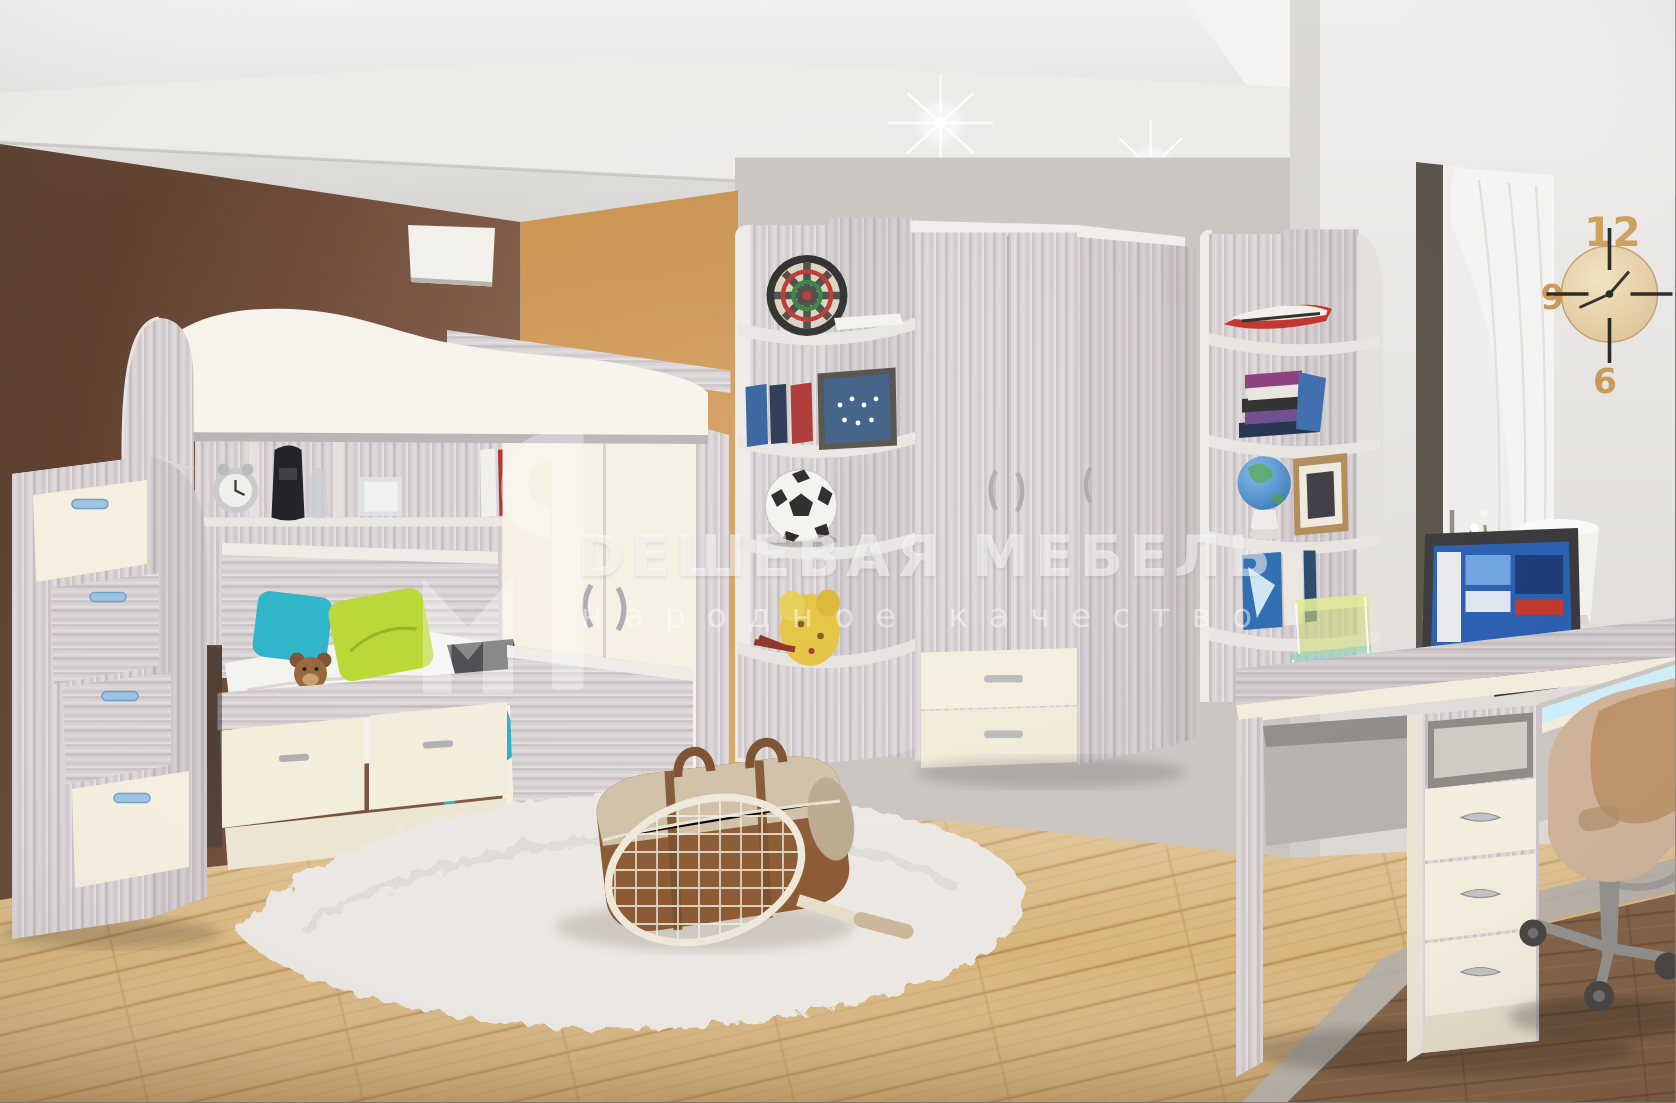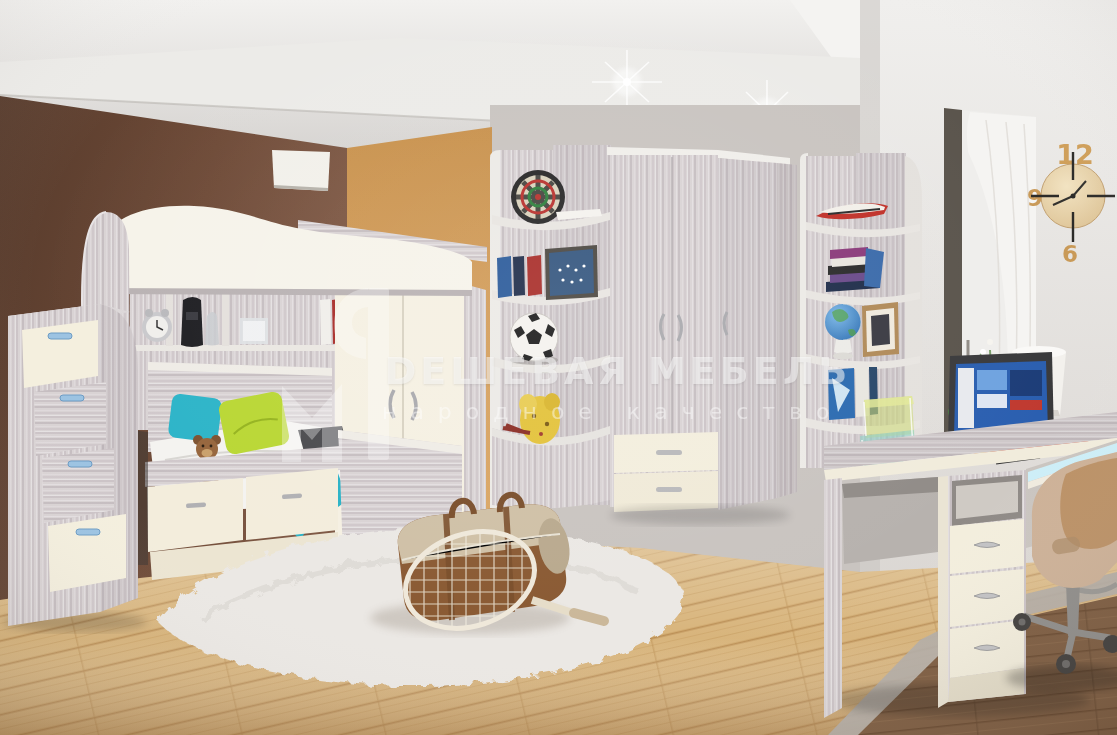--- a/index.html
+++ b/index.html
@@ -3,21 +3,21 @@
 <meta charset="utf-8">
 <style>
   html,body{margin:0;padding:0;background:#222;}
   .stage{position:relative;width:1117px;height:735px;overflow:hidden;
          font-family:"DejaVu Sans",sans-serif;background:#d8d5d2;}
   .stage svg{position:absolute;left:0;top:0;}
   .wm-wrap{position:absolute;left:0;top:0;width:1117px;height:735px;pointer-events:none;}
   .wm-brand{position:absolute;left:382px;top:349px;width:472px;text-align:center;
             font-weight:bold;font-size:38px;letter-spacing:4px;white-space:nowrap;
             color:rgba(255,255,255,0.52);text-shadow:0 1px 2px rgba(120,120,120,0.15);}
-  .wm-tag{position:absolute;left:382px;top:399px;width:472px;text-align:left;
+  .wm-tag{position:absolute;left:382px;top:399px;width:472px;text-align:center;
           font-size:22px;letter-spacing:14px;white-space:nowrap;
           color:rgba(255,255,255,0.46);}
 </style>
 </head>
 <body>
 
 <div class="stage">
 <svg width="1117" height="735" viewBox="0 0 1117 735">
 <defs>
   <pattern id="ashV" width="16" height="12" patternUnits="userSpaceOnUse">

